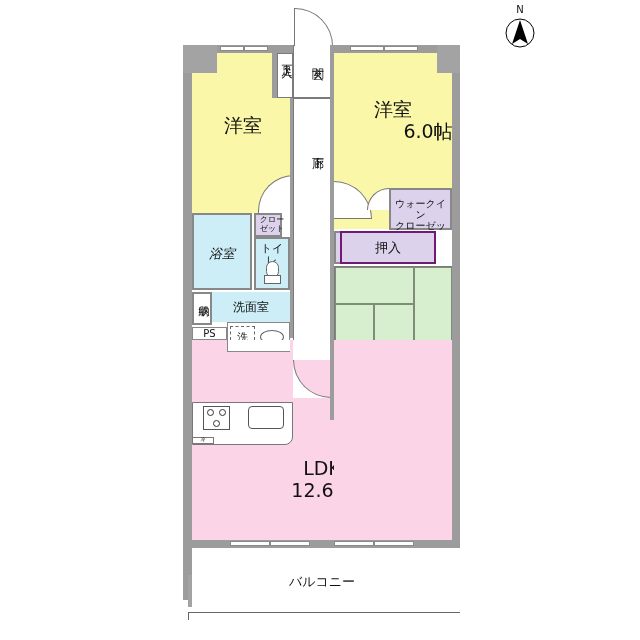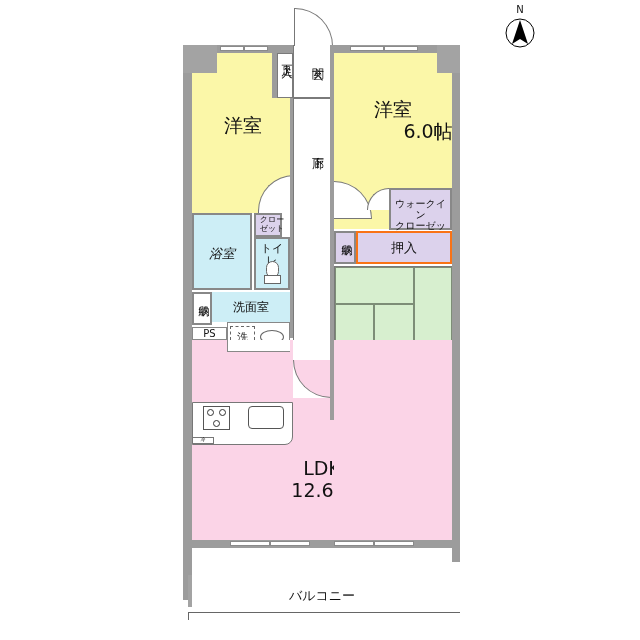--- a/index.html
+++ b/index.html
@@ -80,21 +80,21 @@
 <div class="room purple" style="left:389px;top:188px;width:63px;height:42px;border:2px solid #888;">
   <div class="label" style="left:0;top:8px;width:59px;font-size:10px;">ウォークイン
 クローゼット</div>
 </div>
 <div class="door-arc" style="left:367px;top:188px;width:22px;height:22px;border-radius:22px 0 0 0;border-right:none;border-bottom:none;"></div>
 
 <div class="room purple" style="left:334px;top:231px;width:22px;height:33px;border:2px solid #888;">
   <div class="label vtext" style="left:2px;top:2px;width:14px;font-size:11px;">収納</div>
 </div>
 
-<div class="room purple" style="left:356px;top:231px;width:96px;height:33px;border:2px solid #f97316;">
+<div class="room purple" style="left:340px;top:231px;width:96px;height:33px;border:2px solid #701a75;">
   <div class="label mid" style="left:0;top:8px;width:92px;">押入</div>
 </div>
 
 <div class="room green" style="left:334px;top:266px;width:118px;height:154px;">
   <div class="tatami" style="left:0;top:0;width:79px;height:37px;"></div>
   <div class="tatami" style="left:79px;top:0;width:38px;height:77px;"></div>
   <div class="tatami" style="left:0;top:37px;width:39px;height:77px;"></div>
   <div class="tatami" style="left:39px;top:37px;width:40px;height:77px;"></div>
   <div class="tatami" style="left:79px;top:77px;width:38px;height:76px;"></div>
   <div class="tatami" style="left:0;top:114px;width:79px;height:39px;"></div>
@@ -156,16 +156,16 @@
 <div class="abs" style="left:192px;top:437px;width:22px;height:7px;border:1px solid #777;background:#fff;">
   <div class="label" style="left:0;top:-1px;width:20px;font-size:5px;">冷</div>
 </div>
 
 <div class="wall" style="left:192px;top:540px;width:260px;height:8px;"></div>
 <div class="window" style="left:230px;top:541px;width:40px;height:5px;"></div>
 <div class="window" style="left:270px;top:541px;width:40px;height:5px;"></div>
 <div class="window" style="left:334px;top:541px;width:40px;height:5px;"></div>
 <div class="window" style="left:374px;top:541px;width:40px;height:5px;"></div>
 
-<div class="room white" style="left:192px;top:562px;width:276px;height:65px;border:none;">
+<div class="room white" style="left:192px;top:548px;width:276px;height:65px;border:none;">
   <div class="label mid" style="left:0;top:27px;width:260px;">バルコニー</div>
 </div>
 <div class="abs" style="left:188px;top:612px;width:272px;height:8px;border-top:1px solid #666;border-left:1px solid #666;"></div>
 
 </body></html>

